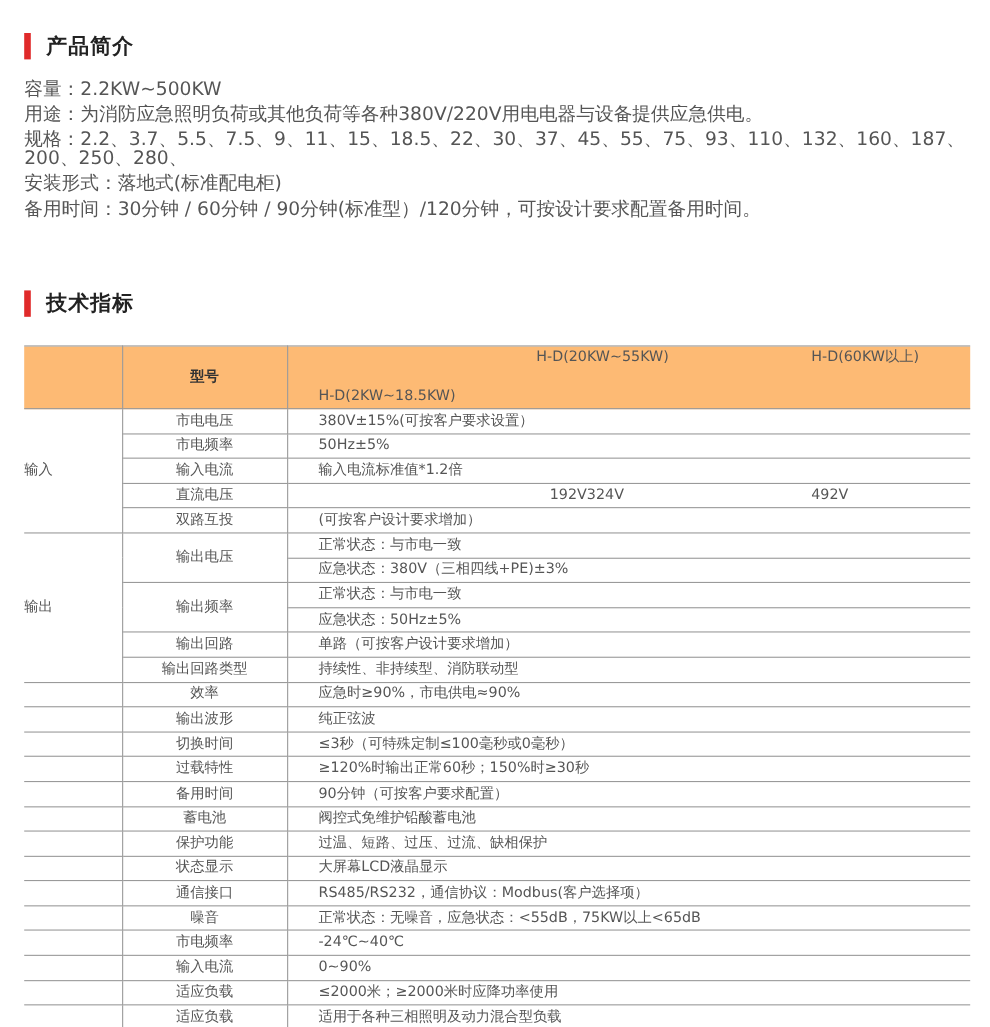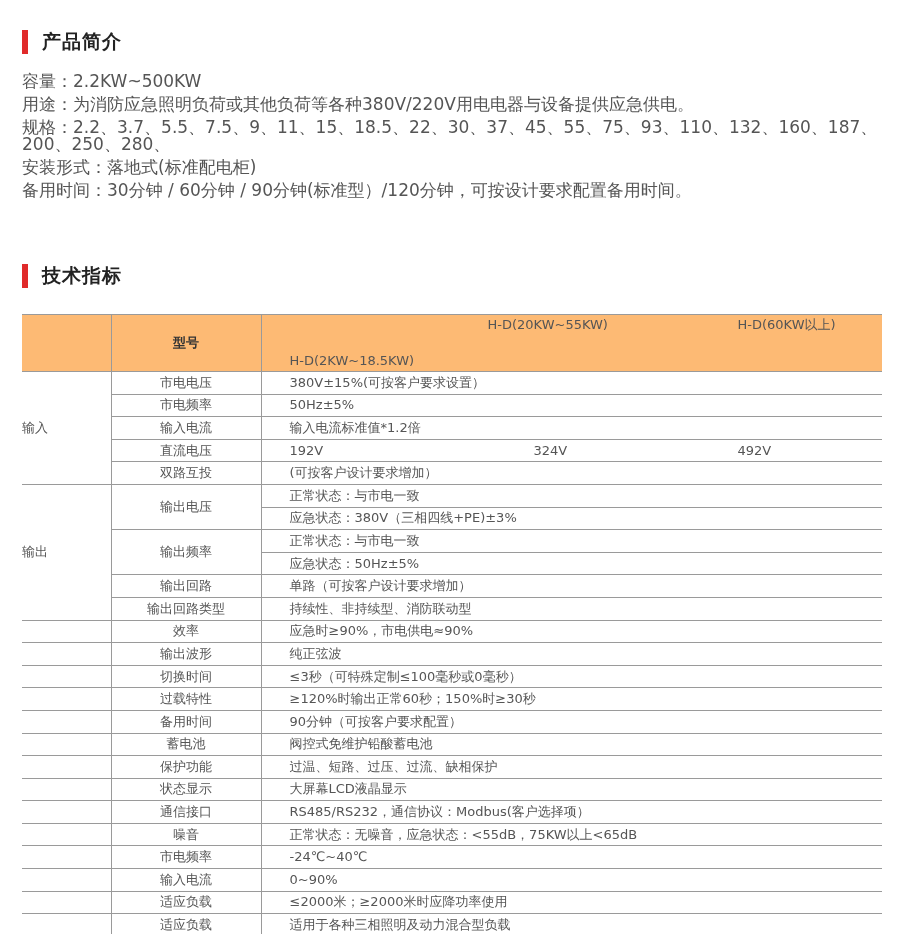--- a/index.html
+++ b/index.html
@@ -18,21 +18,21 @@
     table.spec td { height: 22.6px; padding: 0; border-top: 1.5px solid #9a9a9a; border-bottom: 1.5px solid #9a9a9a; line-height: 20px; white-space: nowrap; }
     table.spec td.cat { width: 89px; text-align: left; vertical-align: middle; border-right: 1.5px solid #9a9a9a; }
     table.spec td.param { width: 150px; text-align: center; border-right: 1.5px solid #9a9a9a; }
     table.spec td.val { padding-left: 28px; }
     table.spec tr.head td { background: #fdba74; }
     table.spec tr.head td.param { font-weight: bold; color: #333333; }
     .cols3 { display: flex; }
     .cols3 span { display: inline-block; }
     .hd-a { width: 198px; margin-top: 36px; }
     .hd-b { width: 250px; }
-    .dc-a { width: 244px; }
+    .dc-a { width: 244px; text-align: right; }
     .dc-b { width: 204px; }
   </style>
 </head>
 <body>
 
 <div class="section-heading" style="top:30px;">
   <div class="bar"></div>
   <div class="title">产品简介</div>
 </div>
 

